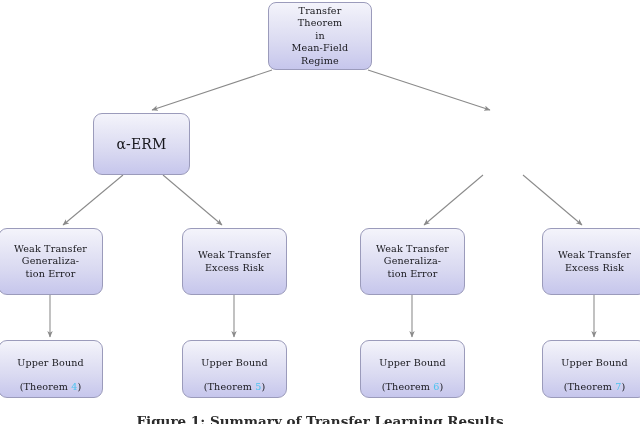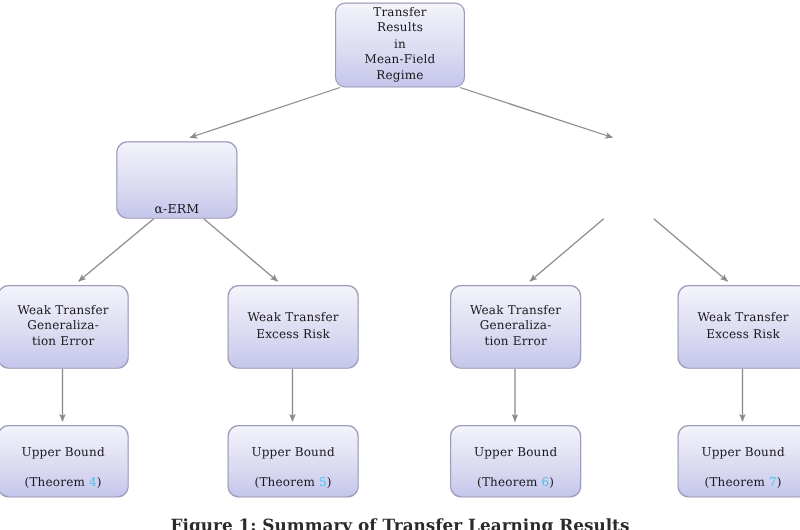--- a/index.html
+++ b/index.html
@@ -54,22 +54,21 @@
     left: 268px; top: 2px;
     width: 104px; height: 68px;
     font-size: 9.6px;
     border-radius: 8px;
   }
 
   
   .lvl2 {
     width: 97px; height: 62px;
     top: 113px;
-    font-size: 10px;
-    align-items: flex-end;
+    font-size: 14px;
   }
   #node-aerm      { left: 93px; }
   #node-finetune  { left: 455px; }
 
   
   .lvl3 {
     width: 105px; height: 67px;
     top: 228px;
     font-size: 9.6px;
   }
@@ -130,21 +129,21 @@
 
       <line x1="50" y1="295" x2="50" y2="337"></line>
       <line x1="234" y1="295" x2="234" y2="337"></line>
       <line x1="412" y1="295" x2="412" y2="337"></line>
       <line x1="594" y1="295" x2="594" y2="337"></line>
     </g>
   </svg>
 
   <div class="node" id="node-root">
     <span class="txt">Transfer
-Results
+Theorem
 in
 Mean-Field
 Regime</span>
   </div>
 
   <div class="node lvl2" id="node-aerm">
     <span class="txt">α-ERM</span>
   </div>
 
   <div class="node lvl3" id="node-wtge-aerm">

